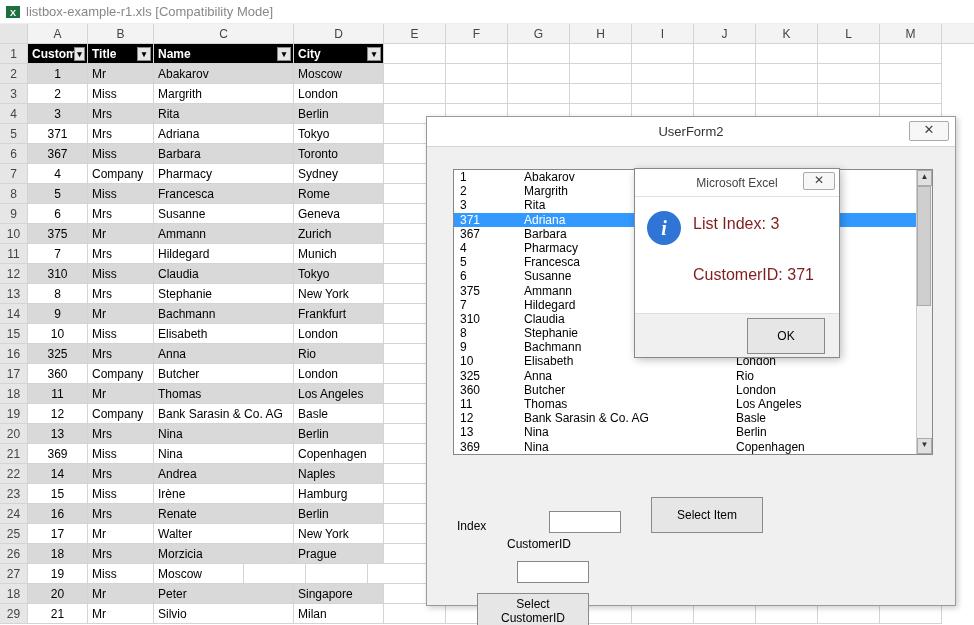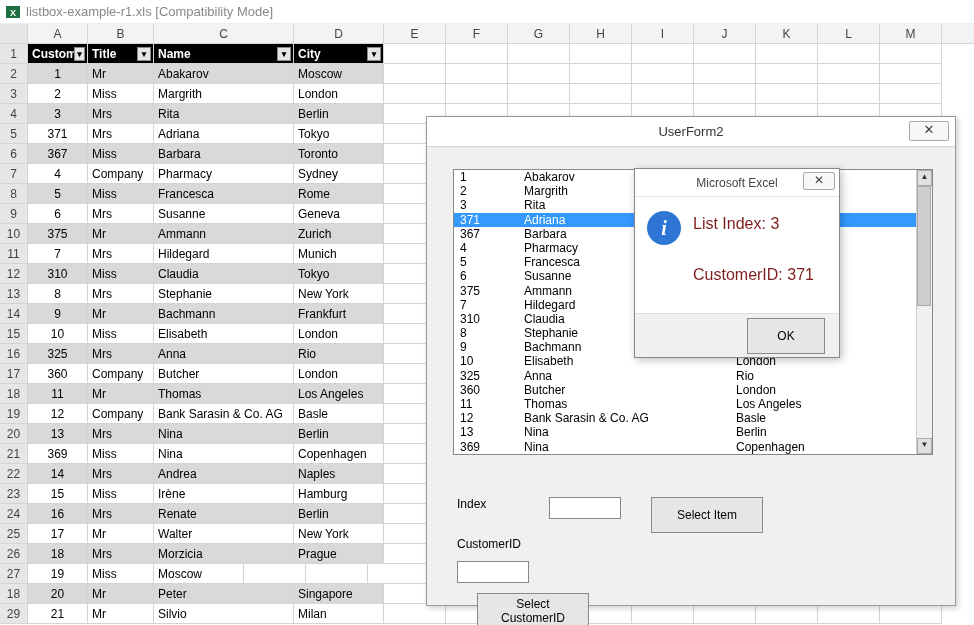--- a/index.html
+++ b/index.html
@@ -187,21 +187,21 @@
     font-size: 12px;
     color: #444;
     background: #f7f7f7;
     border-radius: 2px;
   }
   .msg-body { padding: 14px 10px 10px 12px; display: flex; gap: 12px; }
   .msg-icon { width: 34px; height: 34px; border-radius: 50%; background: #2e75d6; color: #fff; font-family: Georgia, serif; font-style: italic; font-weight: bold; font-size: 20px; text-align: center; line-height: 34px; }
   .msg-text { font-size: 16px; color: #7f1d1d; line-height: 1.6; }
   .msg-btnbar { position: absolute; left:0; right:0; bottom:0; height: 44px; background: #f0f0f0; display: flex; align-items: center; justify-content: flex-end; padding: 0 14px; border-top: 1px solid #ddd; }
   .winbtn { min-width: 78px; height: 36px; background: #e6e6e6; border: 1px solid #8a8a8a; font-size: 12px; cursor: default; }
-  .form-row { position: absolute; display: flex; align-items: flex-start; gap: 10px; }
+  .form-row { position: absolute; display: flex; align-items: flex-end; gap: 10px; }
   .txtfield { width: 72px; height: 22px; border: 1px solid #888; background: #fff; }
   .formbtn { width: 112px; height: 36px; background: #e6e6e6; border: 1px solid #8a8a8a; font-size: 12px; }
 </style>
 </head>
 <body>
 
 <div class="titlebar">
   <span class="excel-icon">
     <svg width="14" height="14" viewBox="0 0 14 14">
         <rect x="0" y="1" width="14" height="12" fill="#1d6f42"></rect>

